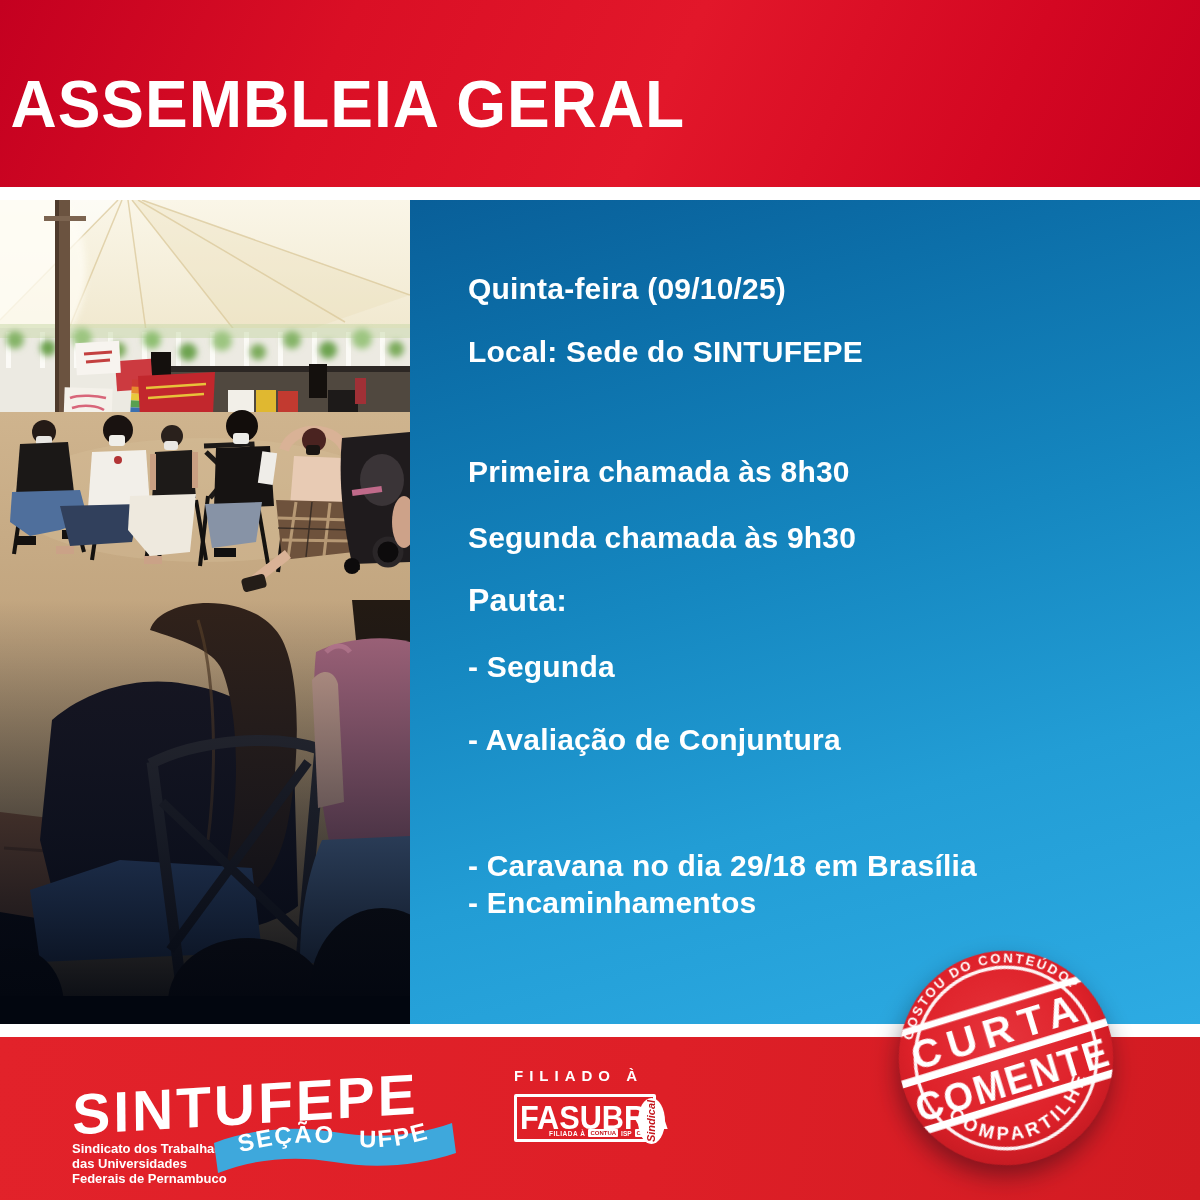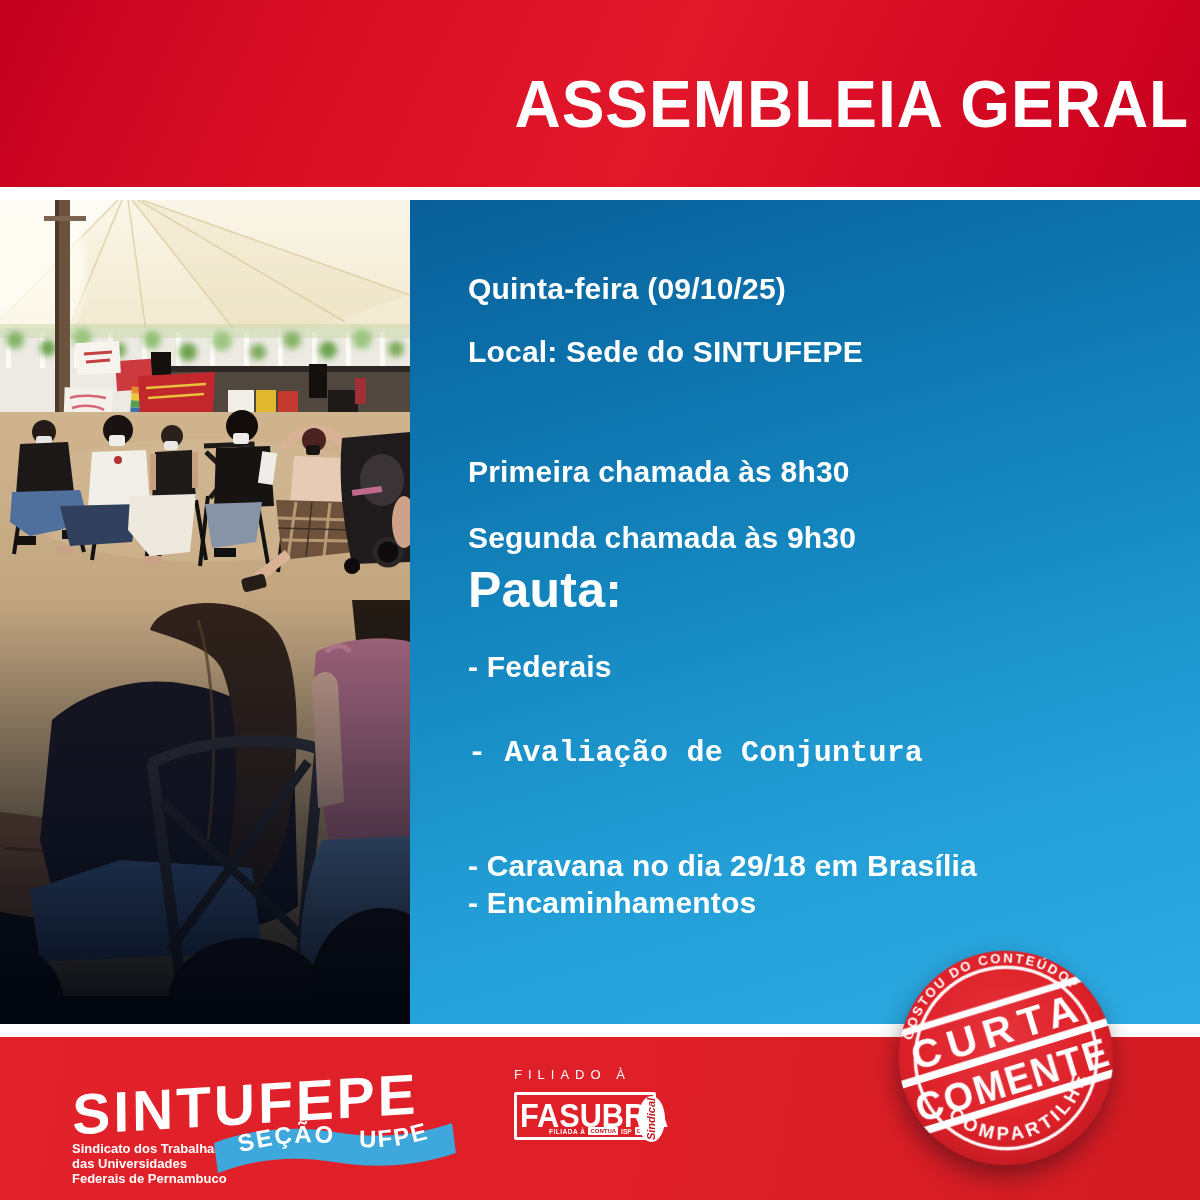--- a/index.html
+++ b/index.html
@@ -3,58 +3,58 @@
 <meta charset="utf-8">
 <style>
   * { margin:0; padding:0; box-sizing:border-box; }
   html,body { width:1200px; height:1200px; overflow:hidden; }
   body { font-family:"Liberation Sans", sans-serif; background:#ffffff; position:relative; }
   .poster { position:absolute; inset:0; width:1200px; height:1200px; }
 
   
   .banner { position:absolute; left:0; top:0; width:1200px; height:187px;
     background:linear-gradient(115deg,#c40020 0%,#da0f25 28%,#e2172a 55%,#d40722 82%,#c70020 100%);
-    display:flex; align-items:center; justify-content:flex-end; }
+    display:flex; align-items:center; justify-content:flex-start; }
   .banner-title { color:#ffffff; font-size:66px; font-weight:800; letter-spacing:1px;
     transform:scaleX(0.97); padding-top:20px; white-space:nowrap; }
 
   .gap-strip { position:absolute; left:0; width:1200px; background:#ffffff; }
   .gap-top { top:187px; height:13px; }
   .gap-bottom { top:1024px; height:13px; }
 
   
   .content { position:absolute; left:0; top:200px; width:1032px; height:824px;border-radius:11px; }
   .photo { position:absolute; left:0; top:0; width:410px; height:824px; overflow:hidden; }
   .photo svg { display:block; }
 
   .info-panel { position:absolute; left:410px; top:0; width:790px; height:824px;
     background:linear-gradient(165deg,#095f99 0%,#0c6fa9 18%,#1587c0 45%,#229dd5 70%,#2dabe3 100%); }
   .info-line { position:absolute; left:58px; color:#ffffff; font-weight:700; font-size:30px;
     letter-spacing:0.2px; white-space:nowrap; }
   .line-date { top:72px; }
   .line-location { top:135px; }
   .line-call1 { top:255px; }
   .line-call2 { top:321px; }
-  .agenda-heading { top:361px; font-size:50px; }
-  .agenda-0 { top:450px; } .agenda-1 { top:536px;font-family:Liberation Mono, monospace; } .agenda-2 { top:586px; }
+  .agenda-heading { top:382px; font-size:32px; }
+  .agenda-0 { top:450px; } .agenda-1 { top:523px; } .agenda-2 { top:586px; }
   .agenda-3 { top:649px; } .agenda-4 { top:686px;text-align:center; }
 
   
   .footer { position:absolute; left:0; top:1037px; width:1200px; height:163px;
     background:linear-gradient(100deg,#e2222a 0%,#de1f27 55%,#d21b22 100%); }
 
   .sintufepe { position:absolute; left:62px; top:18px; width:400px; height:130px; }
   .sintufepe-wordmark { position:absolute; left:10px; top:16px; color:#ffffff; font-size:57px;
     font-weight:800; letter-spacing:3px; transform:rotate(-3.5deg) skewX(-3deg); white-space:nowrap; }
   .sintufepe-descriptor { position:absolute; left:10px; top:86px; color:#ffffff; font-size:13px;
     font-weight:700; line-height:15px; }
   .secao-ribbon { position:absolute; left:148px; top:62px; width:248px; height:64px; }
 
   .fasubra-block { position:absolute; left:514px; top:30px; width:190px; height:120px; }
-  .filiado-label { color:#ffffff; font-size:13px; font-weight:400; letter-spacing:6px; }
+  .filiado-label { color:#ffffff; font-size:15px; font-weight:700; letter-spacing:6px; }
   .fasubra-box { position:relative; margin-top:10px; width:142px; height:48px;
     border:3px solid #ffffff; border-radius:2px; }
   .fasubra-wordmark { position:absolute; left:3px; top:2px; color:#ffffff; font-size:33px;
     font-weight:800; letter-spacing:0; transform:scaleX(0.93); transform-origin:left; white-space:nowrap; }
   .fasubra-subrow { position:absolute; left:32px; bottom:2px; display:flex; align-items:center; gap:3px; }
   .fasubra-subrow .lbl { color:#ffffff; font-size:6.5px; font-weight:700; letter-spacing:0.5px; }
   .fasubra-badge { background:#ffffff; color:#c4161c; font-size:6px; font-weight:800; padding:0 2px;
     border-radius:1px; line-height:8px; }
   .fasubra-isp { color:#ffffff; font-size:6.5px; font-weight:800; }
   .sindical-bulge { position:absolute; right:-12px; top:1px; width:27px; height:46px;
@@ -293,21 +293,21 @@
         <rect x="0" y="796" width="410" height="28" fill="#02060f"></rect>
       </svg>
     </figure>
 
     <section class="info-panel">
       <div class="info-line line-date">Quinta-feira (09/10/25)</div>
       <div class="info-line line-location">Local: Sede do SINTUFEPE</div>
       <div class="info-line line-call1">Primeira chamada às 8h30</div>
       <div class="info-line line-call2">Segunda chamada às 9h30</div>
       <div class="info-line agenda-heading">Pauta:</div>
-      <div class="info-line agenda-0">- Federais</div>
+      <div class="info-line agenda-0">- Segunda</div>
       <div class="info-line agenda-1">- Avaliação de Conjuntura</div>
       <div class="info-line agenda-3">- Caravana no dia 29/18 em Brasília</div>
       <div class="info-line agenda-4">-  Encaminhamentos</div>
     </section>
   </main>
 
   <div class="gap-strip gap-bottom"></div>
 
   <footer class="footer">
 

